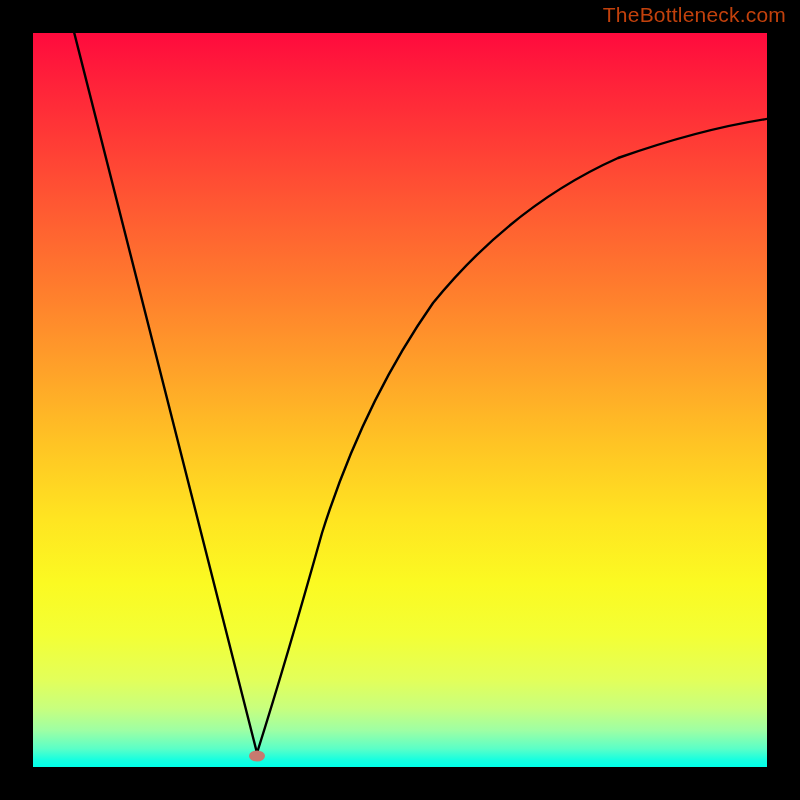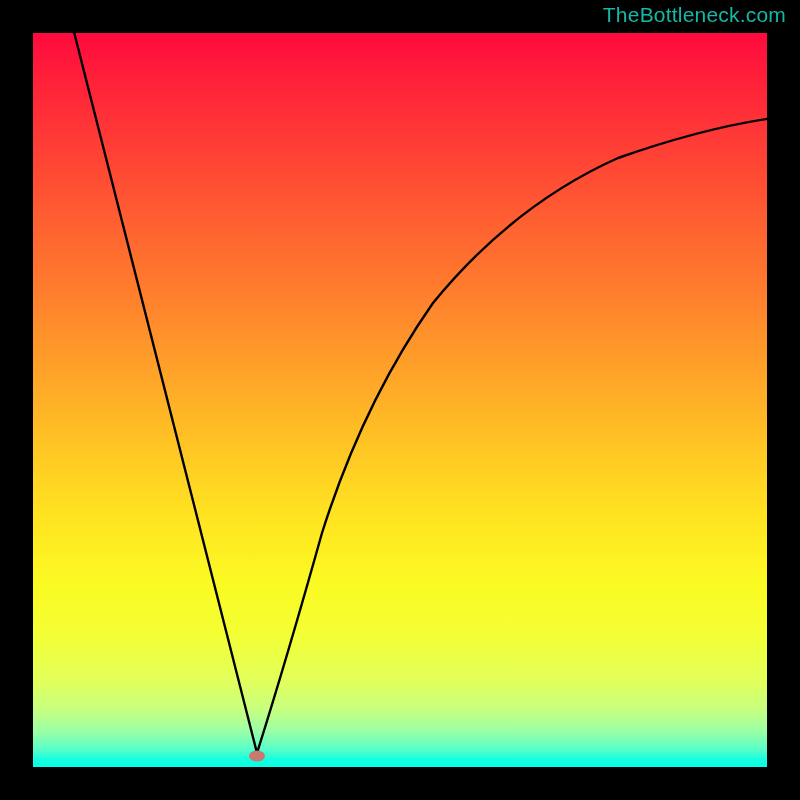--- a/index.html
+++ b/index.html
@@ -56,21 +56,21 @@
     width: 16px;
     height: 11px;
     border-radius: 50%;
     background: #c77a6f;
     transform: translate(-50%, -50%);
   }
   .watermark {
     position: absolute;
     top: 3px;
     right: 14px;
-    color: #14b8a6;
+    color: #c2410c;
     font-size: 21px;
     letter-spacing: 0.2px;
   }
 </style>
 </head>
 <body>
 
 <div class="frame">
   <div class="plot">
     <div class="gradient"></div>

